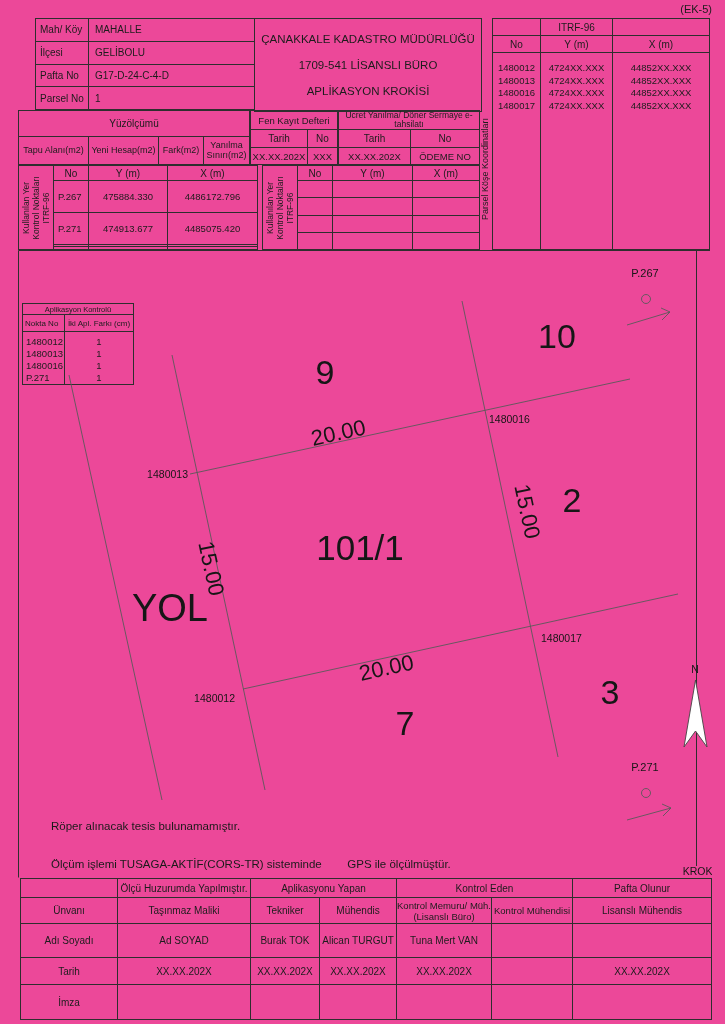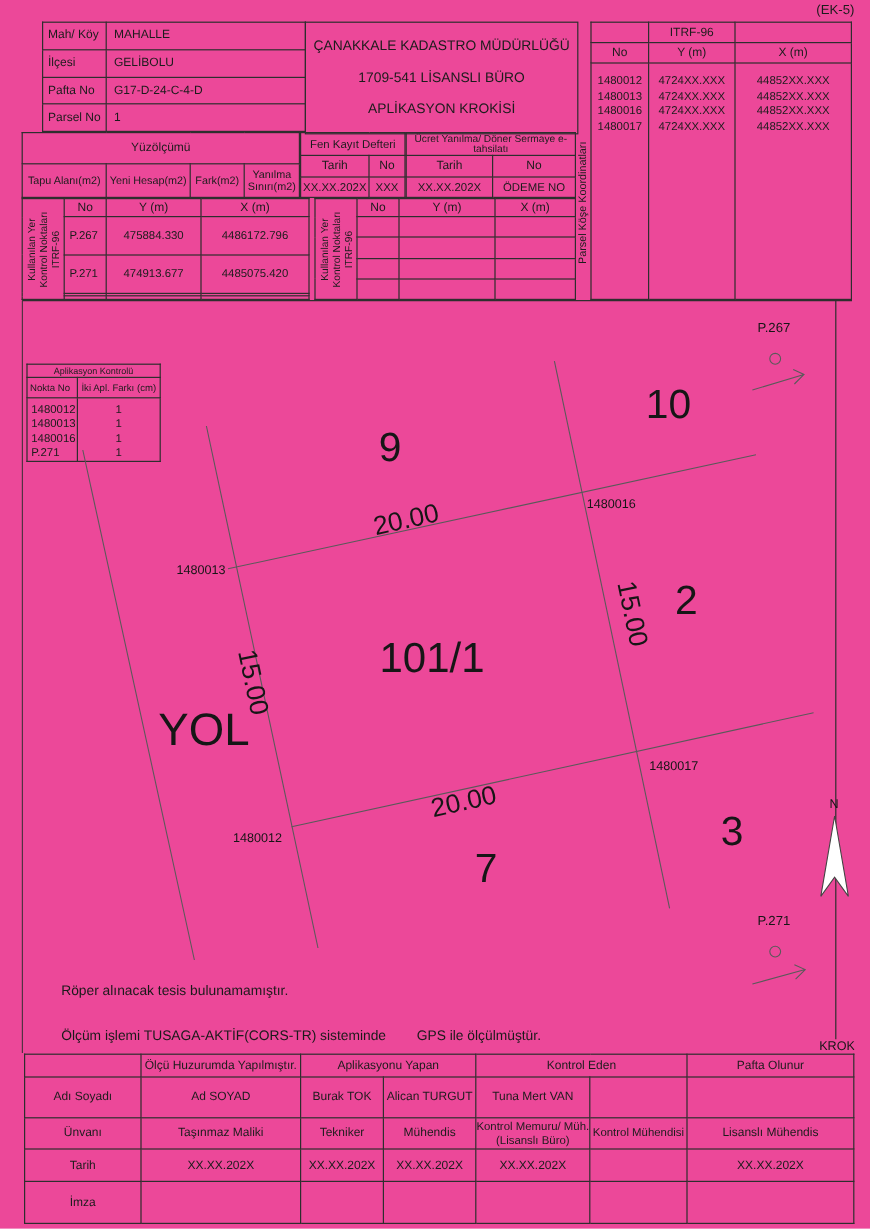--- a/index.html
+++ b/index.html
@@ -362,38 +362,38 @@
           <col>
       </colgroup>
       <tbody>
           <tr style="height:19px;">
         <td></td>
         <td>Ölçü Huzurumda Yapılmıştır.</td>
         <td colspan="2">Aplikasyonu Yapan</td>
         <td colspan="2">Kontrol Eden</td>
         <td>Pafta Olunur</td>
       </tr>
-      <tr style="height:34px;">
-        <td>Adı Soyadı</td>
-        <td>Ad SOYAD</td>
-        <td>Burak TOK</td>
-        <td>Alican TURGUT</td>
-        <td>Tuna Mert VAN</td>
-        <td></td>
-        <td></td>
-      </tr>
       <tr style="height:26px;">
         <td>Ünvanı</td>
         <td>Taşınmaz Maliki</td>
         <td>Tekniker</td>
         <td>Mühendis</td>
         <td class="f95" style="line-height:11px;">Kontrol Memuru/ Müh. (Lisanslı Büro)</td>
         <td class="f95">Kontrol Mühendisi</td>
         <td>Lisanslı Mühendis</td>
       </tr>
+      <tr style="height:34px;">
+        <td>Adı Soyadı</td>
+        <td>Ad SOYAD</td>
+        <td>Burak TOK</td>
+        <td>Alican TURGUT</td>
+        <td>Tuna Mert VAN</td>
+        <td></td>
+        <td></td>
+      </tr>
       <tr style="height:27px;">
         <td>Tarih</td>
         <td>XX.XX.202X</td>
         <td>XX.XX.202X</td>
         <td>XX.XX.202X</td>
         <td>XX.XX.202X</td>
         <td></td>
         <td>XX.XX.202X</td>
       </tr>
       <tr>

